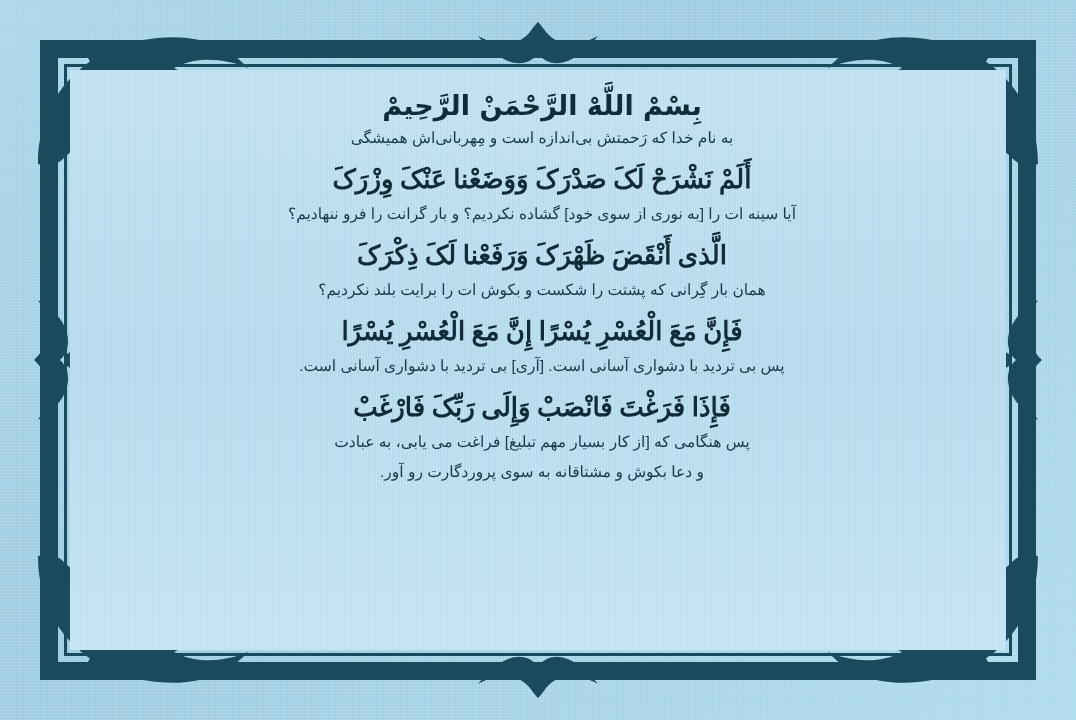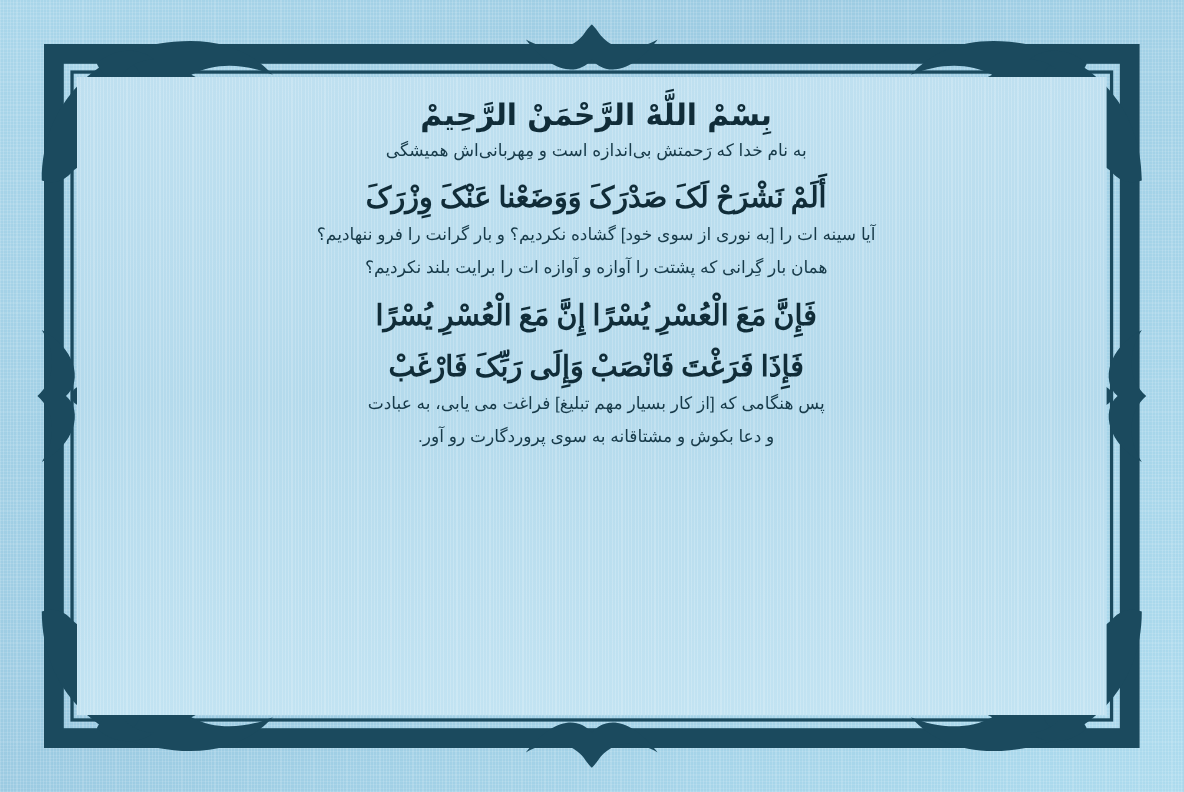--- a/index.html
+++ b/index.html
@@ -171,23 +171,25 @@
 
   <div class="inner-area">
     <div class="content">
 
       <div class="basmala">بِسْمْ اللَّهْ الرَّحْمَنْ الرَّحِيمْ</div>
       <div class="trans center">به نام خدا که رَحمتش بی‌اندازه است و مِهربانی‌اش همیشگی</div>
 
       <div class="ayah">أَلَمْ نَشْرَحْ لَکَ صَدْرَکَ وَوَضَعْنا عَنْکَ وِزْرَکَ</div>
       <div class="trans center">آیا سینه ات را [به نوری از سوی خود] گشاده نکردیم؟ و بار گرانت را فرو ننهادیم؟</div>
 
-      <div class="trans center">همان بار گِرانی که پشتت را آوازه و آوازه ات را برایت بلند نکردیم؟</div>
+      <div class="ayah">الَّذی أَنْقَضَ ظَهْرَکَ وَرَفَعْنا لَکَ ذِکْرَکَ</div>
+      <div class="trans center">همان بار گِرانی که پشتت را شکست و بکوش ات را برایت بلند نکردیم؟</div>
 
       <div class="ayah">فَإِنَّ مَعَ الْعُسْرِ يُسْرًا إِنَّ مَعَ الْعُسْرِ يُسْرًا</div>
+      <div class="trans center">پس بی تردید با دشواری آسانی است. [آری] بی تردید با دشواری آسانی است.</div>
 
       <div class="ayah">فَإِذَا فَرَغْتَ فَانْصَبْ وَإِلَى رَبِّکَ فَارْغَبْ</div>
       <div class="trans center">پس هنگامی که [از کار بسیار مهم تبلیغ] فراغت می یابی، به عبادت</div>
       <div class="trans center">و دعا بکوش و مشتاقانه به سوی پروردگارت رو آور.</div>
 
     </div>
   </div>
 
 </div>
 

